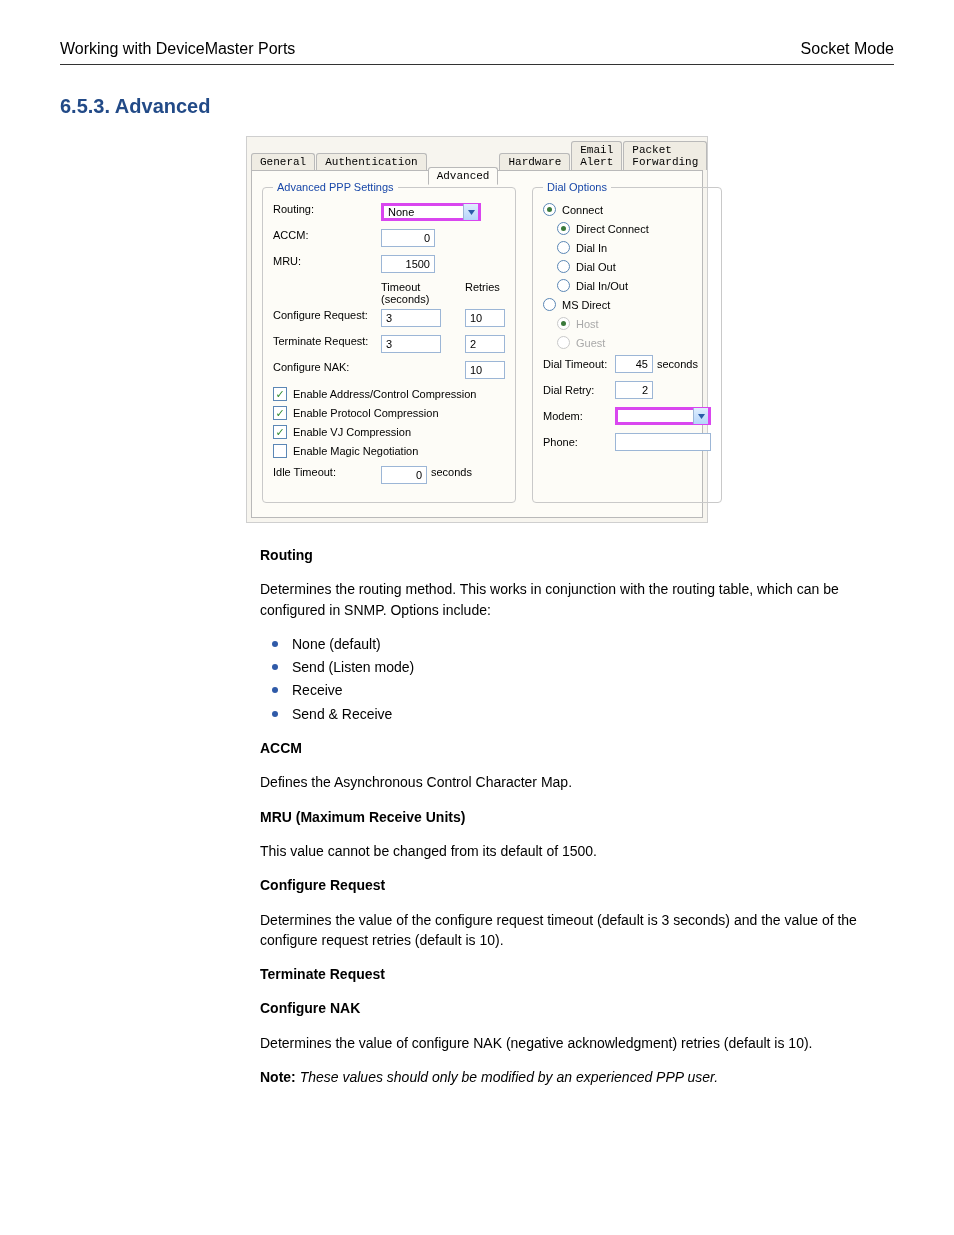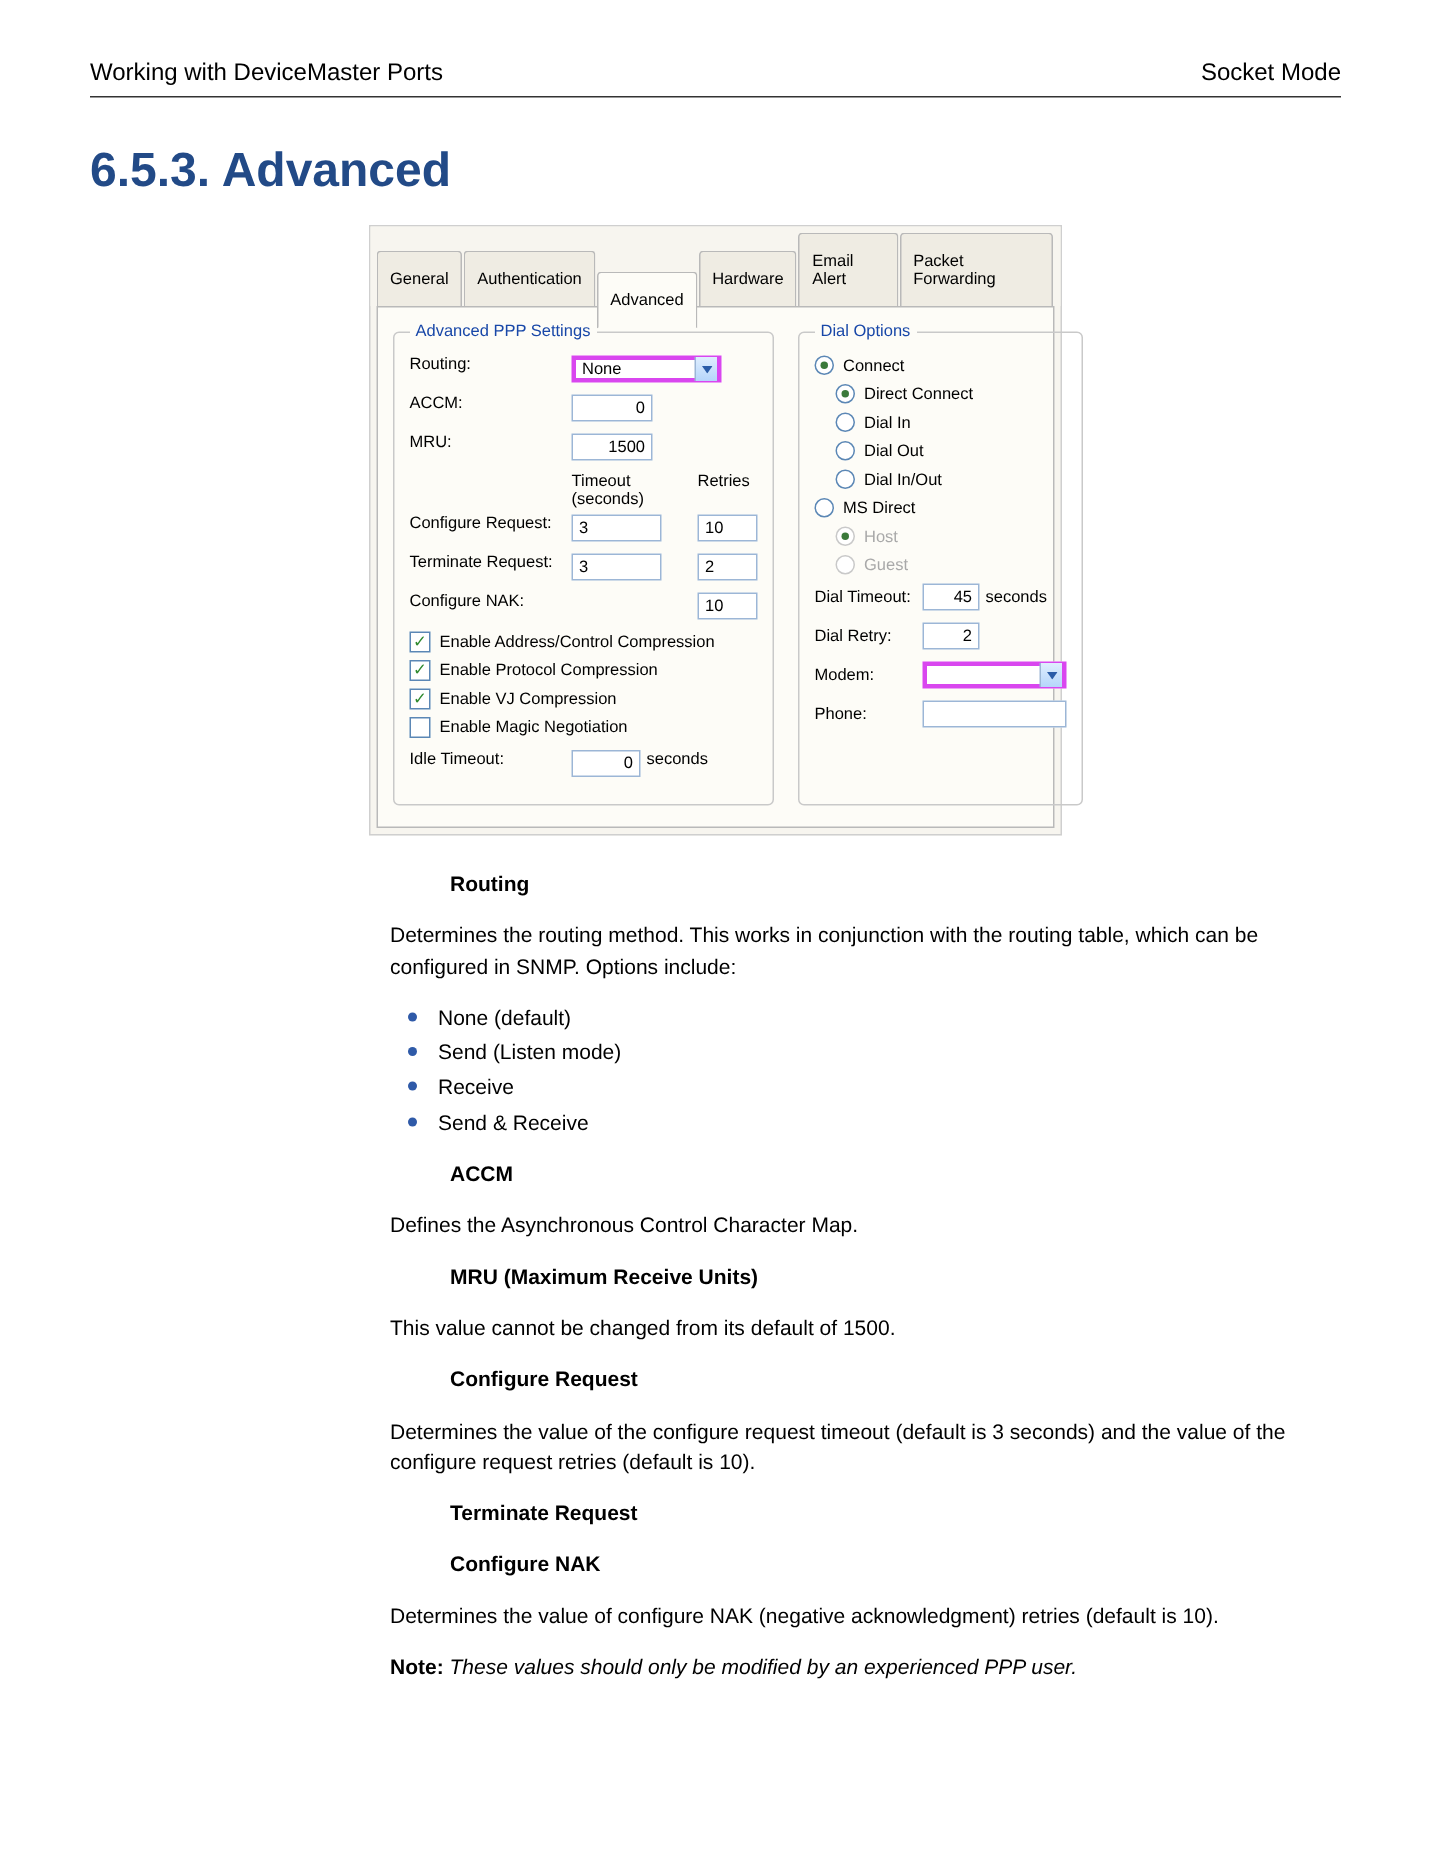--- a/index.html
+++ b/index.html
@@ -21,21 +21,21 @@
     display: flex;
     justify-content: space-between;
     margin-bottom: 6px;
   }
   .hr {
     border: none;
     border-top: 1px solid #333;
     margin: 0 0 30px 0;
   }
   h1.section-title {
-    font-size: 32px;
+    font-size: 20px;
     font-weight: bold;
     color: #224a87; 
     margin: 0 0 18px 0;
   }
   
   .screenshot {
     width: 460px;
     margin: 0 auto 22px auto;
     background: #f7f5ef;
     border: 1px solid #cfcfcf;
@@ -46,26 +46,27 @@
   .tabs {
     display: flex;
     align-items: flex-end;
     padding: 4px 4px 0 4px;
     background: #f7f5ef;
   }
   .tab {
     border: 1px solid #b9b9b9;
     border-bottom: none;
     background: #efece3;
-    padding: 12px 8px;
+    padding: 2px 8px;
     margin-right: 1px;
     border-top-left-radius: 3px;
     border-top-right-radius: 3px;
     color: #000;
     cursor: pointer;
+    font-family: Liberation Mono, monospace;
   }
   .tab.active {
     background: #fdfcf7;
     border-bottom: 1px solid #fdfcf7;
     font-weight: normal;
     position: relative;
     top: 15px;
   }
   .panel {
     border: 1px solid #b9b9b9;
@@ -155,21 +156,21 @@
   .small-row { display:flex; align-items:center; margin-bottom:8px; }
   .small-row .sl { width: 72px; }
   
   .body {
     font-size: 14px;
     line-height: 1.45;
     color: #000;
     margin-left: 200px;
   }
   .body p { margin: 0 0 14px 0; }
-  .body .opt-title { font-weight: bold; margin-top: 10px; margin-left: 40px; }
+  .body .opt-title { font-weight: bold; margin-top: 10px; }
   .body ul {
     margin: 0 0 14px 0;
     padding: 0 0 0 28px;
   }
   .body ul li {
     list-style: none;
     position: relative;
     padding-left: 4px;
     margin-bottom: 3px;
   }

